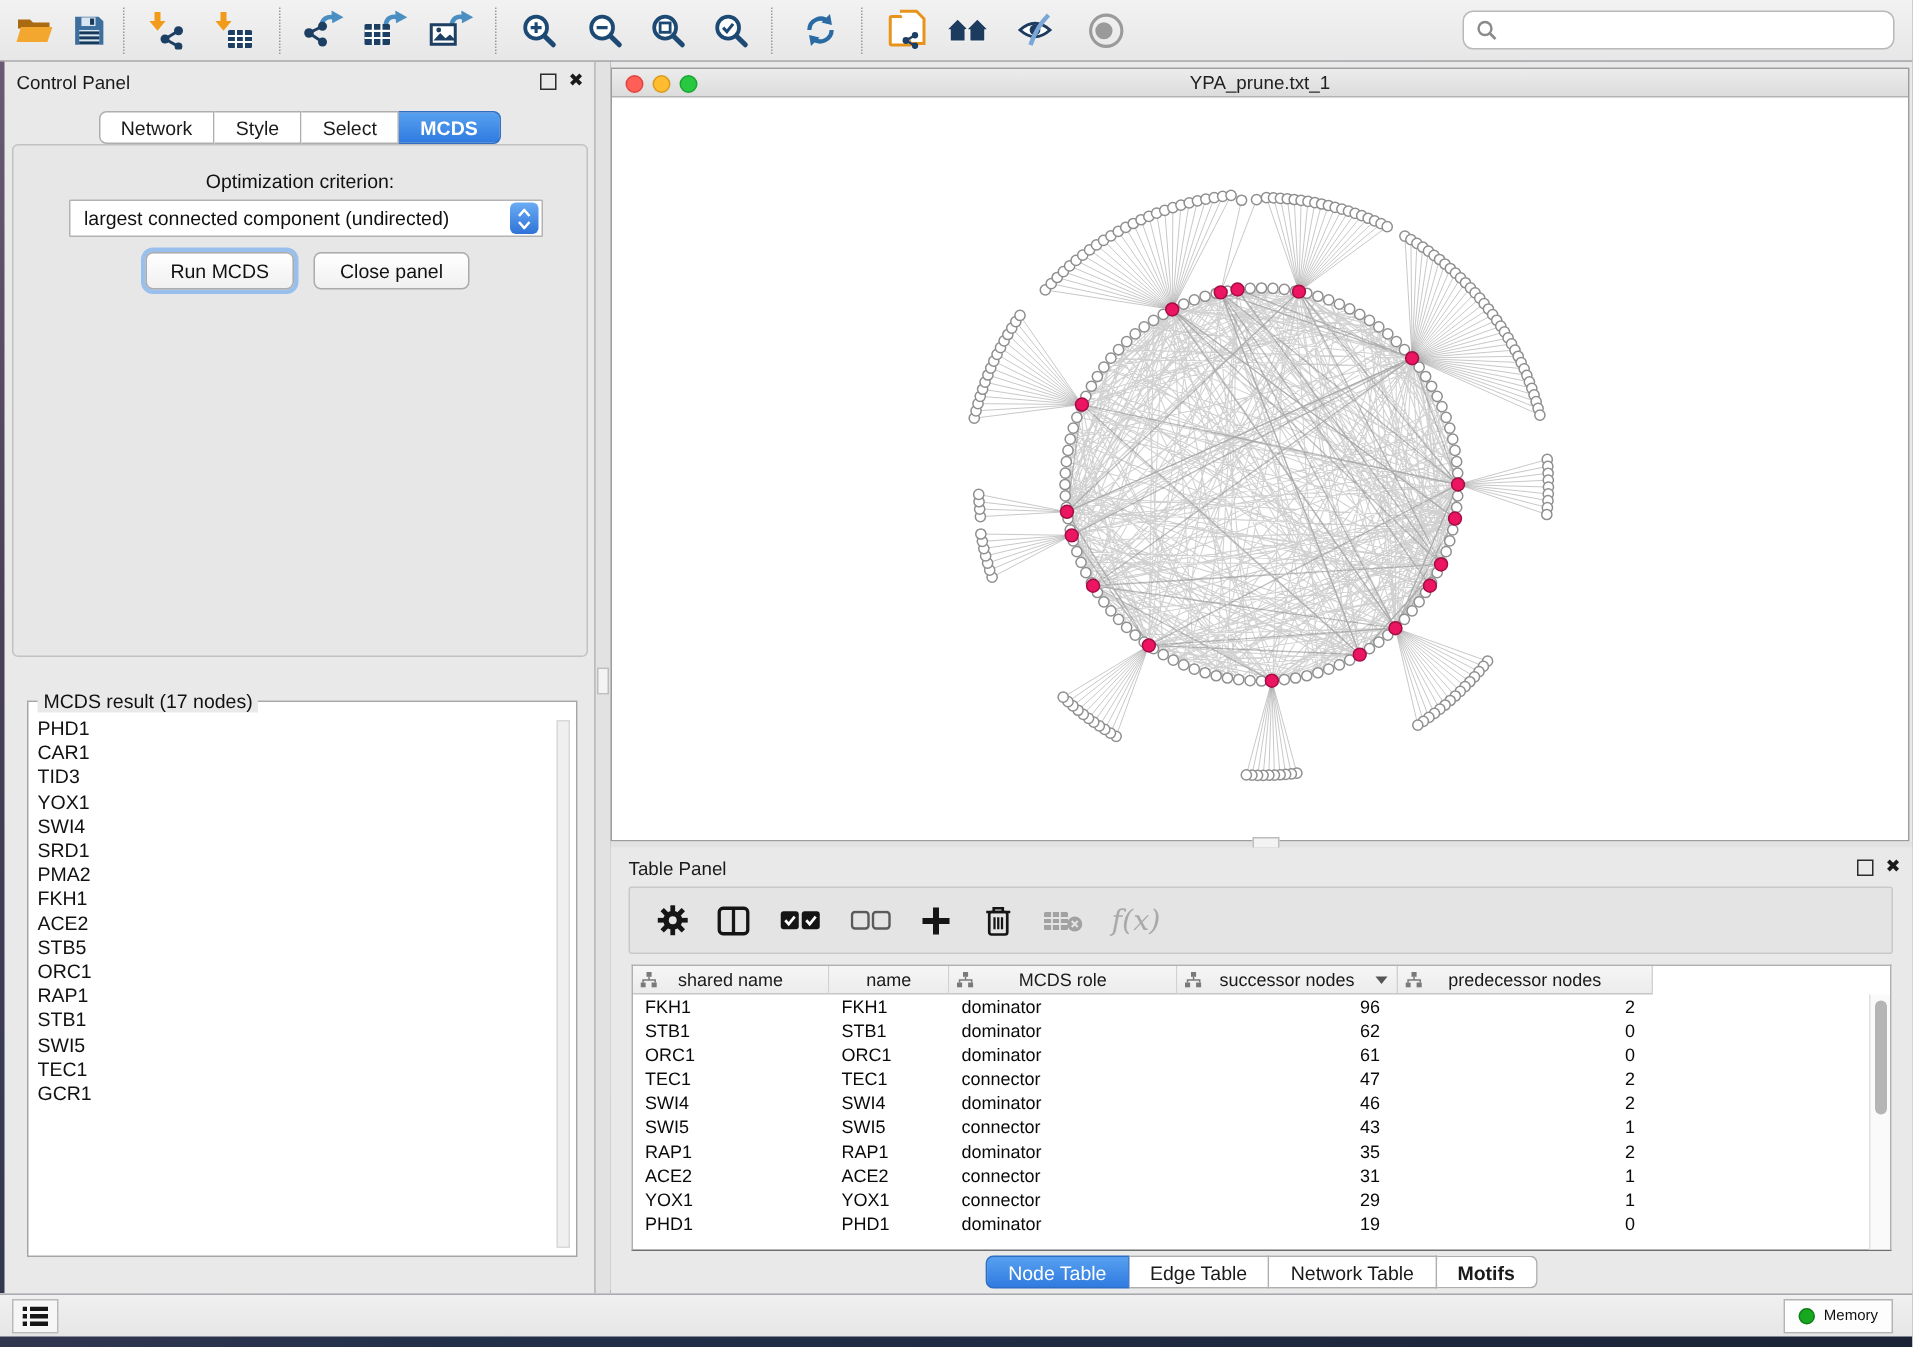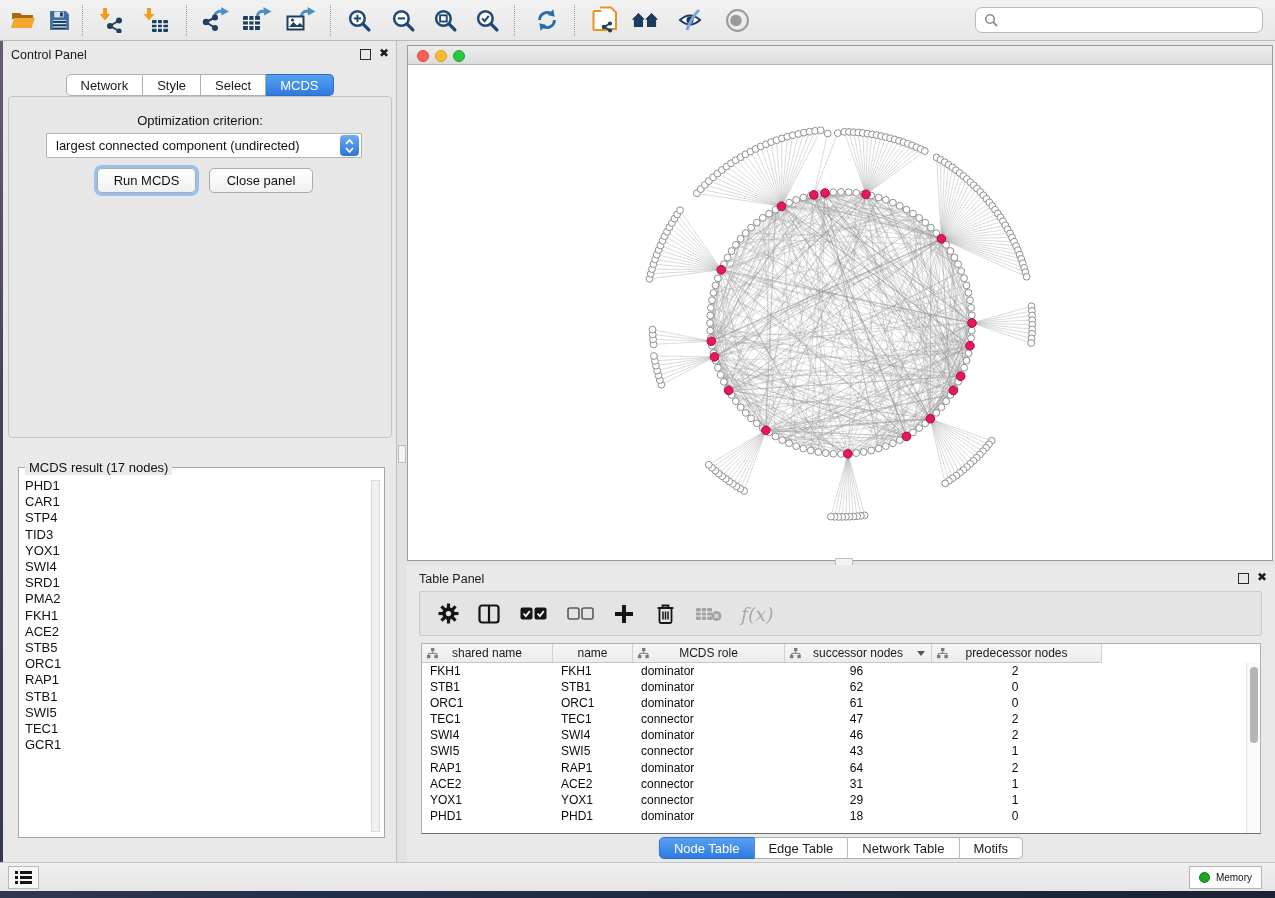--- a/index.html
+++ b/index.html
@@ -23,21 +23,21 @@
     background:#e9e9e9; border-right:1px solid #bdbdbd; }
   .panel-title-row { position:relative; height:26px; }
   .panel-title { position:absolute; left:8px; top:7px; font-size:12.5px; color:#1a1a1a; }
   .float-btn { position:absolute; top:8px; width:11px; height:11px; border:1.5px solid #2b2b2b; background:transparent; cursor:pointer; }
   .close-btn { position:absolute; top:5px; font-size:12px; font-weight:bold; color:#1a1a1a; cursor:pointer; line-height:14px; }
 
   .seg-tabs { position:absolute; display:flex; }
   .seg-tab { height:22px; line-height:21px; padding:0 14px; background:#fff; border:1px solid #aeaeae;
     border-left:none; font-size:13px; color:#1a1a1a; cursor:pointer; text-align:center; }
   .seg-tab:first-child { border-left:1px solid #aeaeae; border-radius:5px 0 0 5px; }
-  .seg-tab:last-child { border-radius:0 5px 5px 0; }
+  .seg-tab:last-child { border-radius:0 5px 5px 0;font-weight:bold; }
   .seg-tab.active { background:linear-gradient(#57a0f0,#2f7be0); color:#fff; border-color:#2e6fc4; }
 
   .mcds-box { position:absolute; left:5px; top:55px; width:384px; height:342px;
     background:#e7e7e7; border:1px solid #c2c2c2; border-radius:4px; }
   .opt-label { position:absolute; top:16px; width:100%; text-align:center; font-size:13px; color:#111; }
   .opt-select { position:absolute; left:37px; top:36px; width:316px; height:25px; background:#fff;
     border:1px solid #b3b3b3; border-radius:1px; display:flex; align-items:center; cursor:pointer; }
   .opt-select .sel-text { flex:1; padding-left:9px; font-size:13px; color:#111; white-space:nowrap; }
   .stepper { width:19px; height:21px; margin-right:2px; border-radius:4px;
     background:linear-gradient(#6aacf4,#2f73d8); display:flex; flex-direction:column; align-items:center; justify-content:center; gap:2px; }
@@ -83,21 +83,21 @@
   .thead { position:absolute; left:0; top:0; height:19px; display:flex; }
   .th { position:relative; height:19px; background:linear-gradient(#f6f6f6,#ececec);
     border-right:1px solid #d2d2d2; border-bottom:1px solid #c6c6c6;
     font-size:12px; color:#1a1a1a; text-align:center; line-height:18px; cursor:pointer; }
   .th .hier { position:absolute; left:5px; top:4px; }
   .th .sortchev { position:absolute; right:6px; top:7px; width:0; height:0;
     border-left:4px solid transparent; border-right:4px solid transparent; border-top:5px solid #555; }
   .tbody { position:absolute; left:0; top:19px; right:0; bottom:0; }
   .trow { display:flex; height:16.1px; cursor:default; }
   .td { font-size:12px; color:#0a0a0a; line-height:16px; padding:0 8px; overflow:hidden; white-space:nowrap; }
-  .td.num { text-align:center; padding-right:12px; }
+  .td.num { text-align:right; padding-right:12px; }
   .tscroll { position:absolute; right:0; top:19px; bottom:0; width:14px; background:#fafafa; border-left:1px solid #e0e0e0; }
   .tthumb { position:absolute; left:2.5px; top:4px; width:8px; height:76px; background:#b5b5b5; border-radius:4px; }
   .tp-tabs { position:absolute; top:272px; left:50%; transform:translateX(-50%); display:flex; }
 
   
   .statusbar { position:absolute; left:0; top:862px; width:1275px; height:29px;
     background:linear-gradient(#f0f0f0,#e6e6e6); border-top:1px solid #c4c4c4; }
   .list-btn { position:absolute; left:8px; top:3px; width:31px; height:23px; background:#f6f6f6;
     border:1px solid #b9b9b9; display:flex; align-items:center; justify-content:center; cursor:pointer; }
   .mem-btn { position:absolute; right:13px; top:3px; height:23px; padding:0 9px; background:#fdfdfd;
@@ -303,21 +303,20 @@
         <button class="mac-btn focus-ring" style="left:88px; width:99px;">Run MCDS</button>
         <button class="mac-btn" style="left:200px; width:104px;">Close panel</button>
       </div>
     </div>
 
     <div class="group-box">
       <span class="group-legend">MCDS result (17 nodes)</span>
       <div class="mcds-list" id="mcds-list">
           <div class="mcds-item">PHD1</div>
           <div class="mcds-item">CAR1</div>
-          <div class="mcds-item">STP4</div>
           <div class="mcds-item">TID3</div>
           <div class="mcds-item">YOX1</div>
           <div class="mcds-item">SWI4</div>
           <div class="mcds-item">SRD1</div>
           <div class="mcds-item">PMA2</div>
           <div class="mcds-item">FKH1</div>
           <div class="mcds-item">ACE2</div>
           <div class="mcds-item">STB5</div>
           <div class="mcds-item">ORC1</div>
           <div class="mcds-item">RAP1</div>
@@ -334,20 +333,21 @@
       <div class="v-handle"></div>
     </div>
 
   <div class="right-bg"></div>
 
   <div class="net-window">
     <div class="net-titlebar">
       <span class="light red"></span>
       <span class="light yellow"></span>
       <span class="light green"></span>
+      <span class="net-title">YPA_prune.txt_1</span>
     </div>
     <svg class="net-canvas" id="net-svg" viewBox="0 0 864 495">
         <path d="M373.5 141.3L309.9 302.8M373.5 141.3L511.2 152.9M373.5 141.3L367.5 144.6M373.5 141.3L498.5 371.4M373.5 141.3L302.9 242.8M373.5 141.3L417.8 388.1M373.5 141.3L337.7 168.1M373.5 141.3L517.2 157.6M373.5 141.3L304.0 280.7M373.5 141.3L440.6 388.8M373.5 141.3L528.3 168.1M373.5 141.3L425.4 127.2M373.5 141.3L388.2 381.1M373.5 141.3L477.8 381.1M373.5 141.3L302.0 258.0M373.5 141.3L381.1 137.7M373.5 141.3L327.9 179.8M373.5 141.3L564.0 258.0M373.5 141.3L305.5 288.2M373.5 141.3L498.5 144.6M373.5 141.3L558.5 295.6M373.5 141.3L319.6 192.5M373.5 141.3L562.0 280.7M405.8 129.9L556.1 302.8M405.8 129.9L484.9 378.3M405.8 129.9L455.7 129.0M405.8 129.9L304.0 235.3M405.8 129.9L563.1 273.2M405.8 129.9L498.5 371.4M405.8 129.9L505.0 148.6M405.8 129.9L302.9 273.2M405.8 129.9L477.8 134.9M405.8 129.9L381.1 378.3M405.8 129.9L309.9 302.8M405.8 129.9L560.5 288.2M405.8 129.9L558.5 295.6M405.8 129.9L309.9 213.2M405.8 129.9L323.6 186.0M417.0 128.0L348.8 157.6M417.0 128.0L470.6 383.5M417.0 128.0L395.4 383.5M417.0 128.0L417.8 127.9M417.0 128.0L511.2 152.9M417.0 128.0L302.0 258.0M417.0 128.0L470.6 383.5M417.0 128.0L410.3 387.0M417.0 128.0L402.8 385.5M417.0 128.0L550.1 316.8M417.0 128.0L361.0 148.6M417.0 128.0L374.2 140.9M417.0 128.0L381.1 137.7M417.0 128.0L550.1 199.2M417.0 128.0L546.4 323.5M458.0 129.4L315.9 316.8M458.0 129.4L553.3 206.1M458.0 129.4L522.9 353.3M458.0 129.4L538.1 336.2M458.0 129.4L563.8 265.6M458.0 129.4L354.8 363.1M458.0 129.4L302.9 273.2M458.0 129.4L332.6 173.8M458.0 129.4L538.1 179.8M458.0 129.4L550.1 316.8M458.0 129.4L402.8 130.5M458.0 129.4L550.1 199.2M458.0 129.4L410.3 387.0M458.0 129.4L395.4 132.5M458.0 129.4L491.8 375.1M458.0 129.4L302.9 242.8M458.0 129.4L484.9 137.7M458.0 129.4L528.3 347.9M458.0 129.4L563.8 250.4M458.0 129.4L309.9 213.2M458.0 129.4L542.4 186.0M458.0 129.4L315.9 316.8M458.0 129.4L315.9 199.2M458.0 129.4L367.5 371.4M458.0 129.4L323.6 186.0M458.0 129.4L381.1 378.3M458.0 129.4L410.3 129.0M458.0 129.4L402.8 385.5M458.0 129.4L309.9 302.8M458.0 129.4L505.0 148.6M533.4 173.8L563.8 250.4M533.4 173.8L533.4 173.8M533.4 173.8L315.9 316.8M533.4 173.8L305.5 227.8M533.4 173.8L402.8 385.5M533.4 173.8L542.4 330.0M533.4 173.8L388.2 134.9M533.4 173.8L388.2 381.1M533.4 173.8L455.7 129.0M533.4 173.8L538.1 179.8M533.4 173.8L542.4 330.0M533.4 173.8L304.0 280.7M533.4 173.8L484.9 137.7M533.4 173.8L522.9 353.3M533.4 173.8L562.0 235.3M533.4 173.8L491.8 375.1M533.4 173.8L395.4 132.5M533.4 173.8L388.2 134.9M533.4 173.8L455.7 387.0M533.4 173.8L323.6 330.0M533.4 173.8L505.0 367.4M533.4 173.8L354.8 152.9M533.4 173.8L367.5 371.4M533.4 173.8L470.6 383.5M533.4 173.8L337.7 168.1M564.0 258.0L374.2 375.1M564.0 258.0L463.2 130.5M564.0 258.0L332.6 342.2M564.0 258.0L522.9 353.3M564.0 258.0L517.2 157.6M564.0 258.0L348.8 358.4M564.0 258.0L563.8 265.6M564.0 258.0L417.8 127.9M564.0 258.0L343.1 162.7M564.0 258.0L522.9 162.7M564.0 258.0L542.4 186.0M564.0 258.0L470.6 383.5M564.0 258.0L327.9 179.8M564.0 258.0L302.9 273.2M564.0 258.0L491.8 375.1M564.0 258.0L558.5 295.6M564.0 258.0L395.4 132.5M564.0 258.0L395.4 132.5M564.0 258.0L402.8 385.5M564.0 258.0L417.8 388.1M564.0 258.0L367.5 371.4M564.0 258.0L562.0 280.7M564.0 258.0L463.2 385.5M564.0 258.0L563.8 250.4M564.0 258.0L312.7 206.1M564.0 258.0L563.1 242.8M564.0 258.0L505.0 367.4M564.0 258.0L498.5 371.4M564.0 258.0L309.9 213.2M562.0 280.7L332.6 342.2M562.0 280.7L315.9 316.8M562.0 280.7L319.6 323.5M562.0 280.7L381.1 137.7M562.0 280.7L327.9 336.2M562.0 280.7L367.5 371.4M562.0 280.7L533.4 173.8M562.0 280.7L374.2 375.1M562.0 280.7L302.2 265.6M562.0 280.7L327.9 179.8M562.0 280.7L307.5 220.4M562.0 280.7L319.6 192.5M562.0 280.7L448.2 388.1M562.0 280.7L374.2 375.1M562.0 280.7L395.4 383.5M562.0 280.7L381.1 378.3M552.7 311.3L463.2 385.5M552.7 311.3L498.5 371.4M552.7 311.3L388.2 134.9M552.7 311.3L388.2 381.1M552.7 311.3L528.3 347.9M552.7 311.3L388.2 381.1M552.7 311.3L560.5 288.2M552.7 311.3L315.9 199.2M552.7 311.3L470.6 383.5M552.7 311.3L302.9 273.2M552.7 311.3L337.7 347.9M552.7 311.3L395.4 132.5M552.7 311.3L542.4 186.0M552.7 311.3L477.8 134.9M552.7 311.3L312.7 309.9M552.7 311.3L511.2 363.1M552.7 311.3L517.2 157.6M552.7 311.3L302.9 242.8M552.7 311.3L498.5 144.6M552.7 311.3L533.4 173.8M552.7 311.3L309.9 302.8M552.7 311.3L517.2 358.4M552.7 311.3L332.6 173.8M552.7 311.3L477.8 134.9M545.3 325.5L332.6 342.2M545.3 325.5L305.5 227.8M545.3 325.5L563.1 242.8M545.3 325.5L302.2 265.6M545.3 325.5L511.2 152.9M545.3 325.5L505.0 148.6M545.3 325.5L425.4 127.2M545.3 325.5L558.5 295.6M545.3 325.5L553.3 309.9M545.3 325.5L498.5 371.4M545.3 325.5L302.0 258.0M545.3 325.5L374.2 140.9M545.3 325.5L440.6 127.2M545.3 325.5L563.8 250.4M522.3 353.8L343.1 162.7M522.3 353.8L498.5 144.6M522.3 353.8L511.2 152.9M522.3 353.8L323.6 186.0M522.3 353.8L361.0 367.4M522.3 353.8L309.9 302.8M522.3 353.8L522.9 162.7M522.3 353.8L374.2 140.9M522.3 353.8L361.0 367.4M522.3 353.8L553.3 206.1M522.3 353.8L337.7 168.1M522.3 353.8L374.2 375.1M522.3 353.8L505.0 148.6M522.3 353.8L511.2 363.1M522.3 353.8L348.8 358.4M522.3 353.8L563.1 273.2M522.3 353.8L546.4 323.5M522.3 353.8L348.8 157.6M522.3 353.8L410.3 129.0M522.3 353.8L558.5 220.4M522.3 353.8L522.9 162.7M522.3 353.8L305.5 288.2M522.3 353.8L395.4 132.5M522.3 353.8L517.2 358.4M522.3 353.8L417.8 388.1M522.3 353.8L517.2 358.4M522.3 353.8L558.5 295.6M498.5 371.4L312.7 309.9M498.5 371.4L312.7 206.1M498.5 371.4L402.8 130.5M498.5 371.4L463.2 130.5M498.5 371.4L455.7 129.0M498.5 371.4L477.8 381.1M498.5 371.4L361.0 148.6M498.5 371.4L302.2 250.4M498.5 371.4L312.7 309.9M498.5 371.4L305.5 288.2M498.5 371.4L307.5 295.6M498.5 371.4L319.6 323.5M498.5 371.4L374.2 375.1M498.5 371.4L388.2 381.1M498.5 371.4L517.2 358.4M498.5 371.4L302.0 258.0M439.9 388.8L304.0 235.3M439.9 388.8L307.5 220.4M439.9 388.8L348.8 157.6M439.9 388.8L312.7 309.9M439.9 388.8L522.9 353.3M439.9 388.8L564.0 258.0M439.9 388.8L511.2 363.1M439.9 388.8L553.3 206.1M439.9 388.8L553.3 309.9M439.9 388.8L522.9 162.7M439.9 388.8L315.9 316.8M439.9 388.8L302.0 258.0M439.9 388.8L542.4 330.0M439.9 388.8L484.9 137.7M439.9 388.8L556.1 302.8M357.9 365.3L455.7 387.0M357.9 365.3L388.2 134.9M357.9 365.3L309.9 213.2M357.9 365.3L542.4 330.0M357.9 365.3L560.5 227.8M357.9 365.3L433.0 127.0M357.9 365.3L361.0 148.6M357.9 365.3L470.6 132.5M357.9 365.3L307.5 220.4M357.9 365.3L470.6 132.5M357.9 365.3L302.9 242.8M357.9 365.3L491.8 375.1M357.9 365.3L550.1 316.8M357.9 365.3L542.4 330.0M357.9 365.3L556.1 302.8M357.9 365.3L425.4 388.8M357.9 365.3L367.5 144.6M357.9 365.3L367.5 144.6M320.7 325.5L562.0 235.3M320.7 325.5L563.1 273.2M320.7 325.5L332.6 342.2M320.7 325.5L367.5 371.4M320.7 325.5L410.3 387.0M320.7 325.5L491.8 140.9M320.7 325.5L304.0 235.3M320.7 325.5L470.6 383.5M320.7 325.5L553.3 206.1M320.7 325.5L556.1 213.2M320.7 325.5L425.4 388.8M320.7 325.5L302.2 250.4M320.7 325.5L511.2 152.9M320.7 325.5L553.3 206.1M320.7 325.5L374.2 140.9M320.7 325.5L312.7 206.1M320.7 325.5L477.8 134.9M320.7 325.5L388.2 381.1M320.7 325.5L302.2 265.6M320.7 325.5L433.0 127.0M320.7 325.5L307.5 220.4M320.7 325.5L381.1 137.7M306.5 291.9L305.5 227.8M306.5 291.9L560.5 227.8M306.5 291.9L563.1 242.8M306.5 291.9L440.6 127.2M306.5 291.9L388.2 381.1M306.5 291.9L343.1 162.7M306.5 291.9L367.5 144.6M306.5 291.9L517.2 157.6M306.5 291.9L337.7 347.9M306.5 291.9L522.9 162.7M306.5 291.9L381.1 378.3M306.5 291.9L528.3 168.1M306.5 291.9L323.6 330.0M306.5 291.9L367.5 371.4M306.5 291.9L304.0 235.3M306.5 291.9L498.5 144.6M306.5 291.9L332.6 173.8M306.5 291.9L517.2 157.6M306.5 291.9L381.1 137.7M306.5 291.9L511.2 363.1M306.5 291.9L410.3 387.0M306.5 291.9L558.5 220.4M303.3 276.2L417.8 388.1M303.3 276.2L343.1 162.7M303.3 276.2L448.2 127.9M303.3 276.2L417.8 127.9M303.3 276.2L402.8 130.5M303.3 276.2L484.9 378.3M303.3 276.2L505.0 148.6M303.3 276.2L538.1 179.8M303.3 276.2L305.5 227.8M303.3 276.2L305.5 288.2M303.3 276.2L553.3 309.9M303.3 276.2L302.2 265.6M303.3 276.2L533.4 173.8M303.3 276.2L367.5 144.6M303.3 276.2L319.6 323.5M303.3 276.2L312.7 309.9M303.3 276.2L332.6 173.8M303.3 276.2L402.8 130.5M303.3 276.2L302.2 250.4M303.3 276.2L560.5 288.2M313.3 204.7L542.4 330.0M313.3 204.7L528.3 347.9M313.3 204.7L343.1 353.3M313.3 204.7L491.8 140.9M313.3 204.7L498.5 144.6M313.3 204.7L374.2 140.9M313.3 204.7L546.4 323.5M313.3 204.7L562.0 280.7M313.3 204.7L417.8 388.1M313.3 204.7L388.2 134.9M313.3 204.7L417.8 388.1M313.3 204.7L511.2 152.9M313.3 204.7L337.7 168.1M542.4 186.0L528.3 168.1M361.0 367.4L542.4 330.0M337.7 168.1L448.2 388.1M304.0 280.7L410.3 387.0M425.4 388.8L402.8 130.5M302.9 242.8L302.9 273.2M319.6 192.5L538.1 336.2M455.7 129.0L381.1 137.7M546.4 192.5L533.4 342.2M556.1 302.8L562.0 280.7M367.5 371.4L448.2 388.1M455.7 387.0L563.1 242.8M315.9 199.2L498.5 144.6M367.5 371.4L354.8 152.9M562.0 280.7L417.8 127.9M470.6 132.5L343.1 353.3M470.6 383.5L455.7 129.0M302.0 258.0L522.9 353.3M550.1 316.8L448.2 127.9M315.9 316.8L522.9 162.7M463.2 130.5L302.2 265.6M556.1 213.2L498.5 371.4M517.2 358.4L307.5 220.4M367.5 144.6L470.6 383.5M448.2 127.9L440.6 388.8M522.9 353.3L361.0 148.6M327.9 179.8L307.5 220.4M470.6 383.5L546.4 192.5M302.9 242.8L425.4 127.2M558.5 295.6L558.5 220.4M315.9 199.2L410.3 387.0M558.5 295.6L374.2 375.1M395.4 132.5L440.6 127.2M433.0 389.0L517.2 157.6M307.5 295.6L491.8 375.1M348.8 157.6L302.0 258.0M484.9 378.3L511.2 152.9M546.4 323.5L522.9 353.3M563.8 250.4L470.6 383.5M305.5 288.2L302.0 258.0M332.6 173.8L302.9 273.2M367.5 144.6L505.0 367.4M562.0 235.3L491.8 140.9M361.0 367.4L470.6 383.5M302.2 250.4L440.6 127.2M309.9 302.8L302.9 273.2M433.0 389.0L302.2 265.6M562.0 280.7L517.2 157.6M348.8 358.4L315.9 316.8M433.0 389.0L302.0 258.0M560.5 288.2L361.0 148.6M556.1 302.8L538.1 179.8M440.6 127.2L361.0 148.6M477.8 134.9L558.5 295.6M319.6 192.5L307.5 220.4M302.9 273.2L302.2 250.4M304.0 280.7L309.9 302.8M315.9 199.2L563.8 265.6M395.4 132.5L564.0 258.0M381.1 137.7L491.8 375.1M348.8 358.4L410.3 129.0M550.1 199.2L410.3 387.0M332.6 173.8L538.1 179.8M307.5 295.6L560.5 288.2M312.7 206.1L302.2 265.6M312.7 309.9L305.5 288.2M433.0 127.0L528.3 347.9M402.8 130.5L323.6 186.0M556.1 213.2L491.8 140.9M304.0 280.7L564.0 258.0M542.4 186.0L556.1 302.8M302.2 250.4L302.9 273.2M374.2 140.9L307.5 220.4M327.9 179.8L511.2 152.9M361.0 148.6L563.1 242.8" fill="none" stroke="#9a9a9a" stroke-width="0.7" stroke-opacity="0.45"></path>
         <path d="M373.5 141.3L562.0 280.7M373.5 141.3L552.7 311.3M373.5 141.3L522.3 353.8M405.8 129.9L533.4 173.8M405.8 129.9L564.0 258.0M405.8 129.9L545.3 325.5M405.8 129.9L522.3 353.8M405.8 129.9L498.5 371.4M417.0 128.0L533.4 173.8M417.0 128.0L552.7 311.3M458.0 129.4L564.0 258.0M458.0 129.4L552.7 311.3M458.0 129.4L303.3 276.2M533.4 173.8L564.0 258.0M533.4 173.8L320.7 325.5M533.4 173.8L306.5 291.9M533.4 173.8L303.3 276.2M564.0 258.0L562.0 280.7M564.0 258.0L552.7 311.3M564.0 258.0L522.3 353.8M564.0 258.0L357.9 365.3M564.0 258.0L313.3 204.7M562.0 280.7L522.3 353.8M552.7 311.3L522.3 353.8M552.7 311.3L498.5 371.4M552.7 311.3L320.7 325.5M522.3 353.8L357.9 365.3M522.3 353.8L320.7 325.5M498.5 371.4L357.9 365.3M498.5 371.4L313.3 204.7M439.9 388.8L320.7 325.5M357.9 365.3L306.5 291.9M357.9 365.3L303.3 276.2M303.3 276.2L313.3 204.7" fill="none" stroke="#8a8a8a" stroke-width="0.9" stroke-opacity="0.55"></path>
         <path d="M373.5 141.3L288.9 128.3M373.5 141.3L292.8 124.1M373.5 141.3L296.8 120.0M373.5 141.3L300.9 116.1M373.5 141.3L305.1 112.3M373.5 141.3L309.4 108.6M373.5 141.3L313.8 105.1M373.5 141.3L318.4 101.6M373.5 141.3L323.0 98.3M373.5 141.3L327.7 95.2M373.5 141.3L332.6 92.2M373.5 141.3L337.5 89.3M373.5 141.3L342.5 86.6M373.5 141.3L347.5 84.0M373.5 141.3L352.7 81.5M373.5 141.3L357.9 79.3M373.5 141.3L363.1 77.1M373.5 141.3L368.5 75.2M373.5 141.3L373.9 73.4M373.5 141.3L379.3 71.7M373.5 141.3L384.8 70.2M373.5 141.3L390.3 68.9M373.5 141.3L395.9 67.7M373.5 141.3L401.5 66.7M373.5 141.3L407.1 65.9M373.5 141.3L412.7 65.2" fill="none" stroke="#a0a0a0" stroke-width="0.65" stroke-opacity="0.6"></path>
         <path d="M405.8 129.9L419.7 68.5M405.8 129.9L429.7 68.1" fill="none" stroke="#a0a0a0" stroke-width="0.65" stroke-opacity="0.6"></path>
         <path d="M458.0 129.4L436.3 66.8M458.0 129.4L441.0 66.9M458.0 129.4L445.6 67.2M458.0 129.4L450.2 67.5M458.0 129.4L454.8 68.0M458.0 129.4L459.4 68.6M458.0 129.4L464.0 69.3M458.0 129.4L468.6 70.1M458.0 129.4L473.1 71.0M458.0 129.4L477.6 72.0M458.0 129.4L482.1 73.2M458.0 129.4L486.6 74.4M458.0 129.4L491.0 75.8M458.0 129.4L495.4 77.2M458.0 129.4L499.8 78.8M458.0 129.4L504.1 80.5M458.0 129.4L508.4 82.2M458.0 129.4L512.7 84.1M458.0 129.4L516.8 86.1" fill="none" stroke="#a0a0a0" stroke-width="0.65" stroke-opacity="0.6"></path>
         <path d="M533.4 173.8L528.6 92.4M533.4 173.8L532.6 94.7M533.4 173.8L536.6 97.2M533.4 173.8L540.5 99.8M533.4 173.8L544.3 102.4M533.4 173.8L548.0 105.2M533.4 173.8L551.7 108.0M533.4 173.8L555.3 111.0M533.4 173.8L558.9 114.0M533.4 173.8L562.3 117.1M533.4 173.8L565.7 120.3M533.4 173.8L569.0 123.5M533.4 173.8L572.3 126.9M533.4 173.8L575.4 130.3M533.4 173.8L578.5 133.8M533.4 173.8L581.4 137.4M533.4 173.8L584.3 141.0M533.4 173.8L587.1 144.8M533.4 173.8L589.8 148.5M533.4 173.8L592.5 152.4M533.4 173.8L595.0 156.3M533.4 173.8L597.4 160.3M533.4 173.8L599.7 164.3M533.4 173.8L602.0 168.4M533.4 173.8L604.1 172.5M533.4 173.8L606.1 176.7M533.4 173.8L608.1 180.9M533.4 173.8L609.9 185.2M533.4 173.8L611.6 189.6M533.4 173.8L613.2 193.9M533.4 173.8L614.7 198.3M533.4 173.8L616.1 202.8M533.4 173.8L617.4 207.2M533.4 173.8L618.6 211.7" fill="none" stroke="#a0a0a0" stroke-width="0.65" stroke-opacity="0.6"></path>
         <path d="M564.0 258.0L623.5 241.3M564.0 258.0L623.9 245.9M564.0 258.0L624.1 250.5M564.0 258.0L624.2 255.1M564.0 258.0L624.3 259.7M564.0 258.0L624.2 264.3M564.0 258.0L624.0 268.8M564.0 258.0L623.6 273.4M564.0 258.0L623.2 278.0" fill="none" stroke="#a0a0a0" stroke-width="0.65" stroke-opacity="0.6"></path>
         <path d="M522.3 353.8L583.7 375.8M522.3 353.8L580.9 379.3M522.3 353.8L578.0 382.8M522.3 353.8L575.0 386.2M522.3 353.8L571.9 389.5M522.3 353.8L568.7 392.7M522.3 353.8L565.5 395.9M522.3 353.8L562.2 399.0M522.3 353.8L558.8 402.0M522.3 353.8L555.4 405.0M522.3 353.8L551.9 407.8M522.3 353.8L548.3 410.6M522.3 353.8L544.6 413.3M522.3 353.8L540.9 415.9M522.3 353.8L537.2 418.4" fill="none" stroke="#a0a0a0" stroke-width="0.65" stroke-opacity="0.6"></path>
@@ -792,42 +792,42 @@
             <div class="td" style="width: 131px;">SWI5</div>
             <div class="td" style="width: 80px;">SWI5</div>
             <div class="td" style="width: 152px;">connector</div>
             <div class="td num" style="width: 147px;">43</div>
             <div class="td num" style="width: 170px;">1</div>
           </div>
           <div class="trow">
             <div class="td" style="width: 131px;">RAP1</div>
             <div class="td" style="width: 80px;">RAP1</div>
             <div class="td" style="width: 152px;">dominator</div>
-            <div class="td num" style="width: 147px;">64</div>
+            <div class="td num" style="width: 147px;">35</div>
             <div class="td num" style="width: 170px;">2</div>
           </div>
           <div class="trow">
             <div class="td" style="width: 131px;">ACE2</div>
             <div class="td" style="width: 80px;">ACE2</div>
             <div class="td" style="width: 152px;">connector</div>
             <div class="td num" style="width: 147px;">31</div>
             <div class="td num" style="width: 170px;">1</div>
           </div>
           <div class="trow">
             <div class="td" style="width: 131px;">YOX1</div>
             <div class="td" style="width: 80px;">YOX1</div>
             <div class="td" style="width: 152px;">connector</div>
             <div class="td num" style="width: 147px;">29</div>
             <div class="td num" style="width: 170px;">1</div>
           </div>
           <div class="trow">
             <div class="td" style="width: 131px;">PHD1</div>
             <div class="td" style="width: 80px;">PHD1</div>
             <div class="td" style="width: 152px;">dominator</div>
-            <div class="td num" style="width: 147px;">18</div>
+            <div class="td num" style="width: 147px;">19</div>
             <div class="td num" style="width: 170px;">0</div>
           </div>
         </div>
       <div class="tscroll">
           <div class="tthumb"></div>
         </div>
     </div>
 
     <div class="tp-tabs" id="tp-tabs">
         <div class="seg-tab active">Node Table</div>

